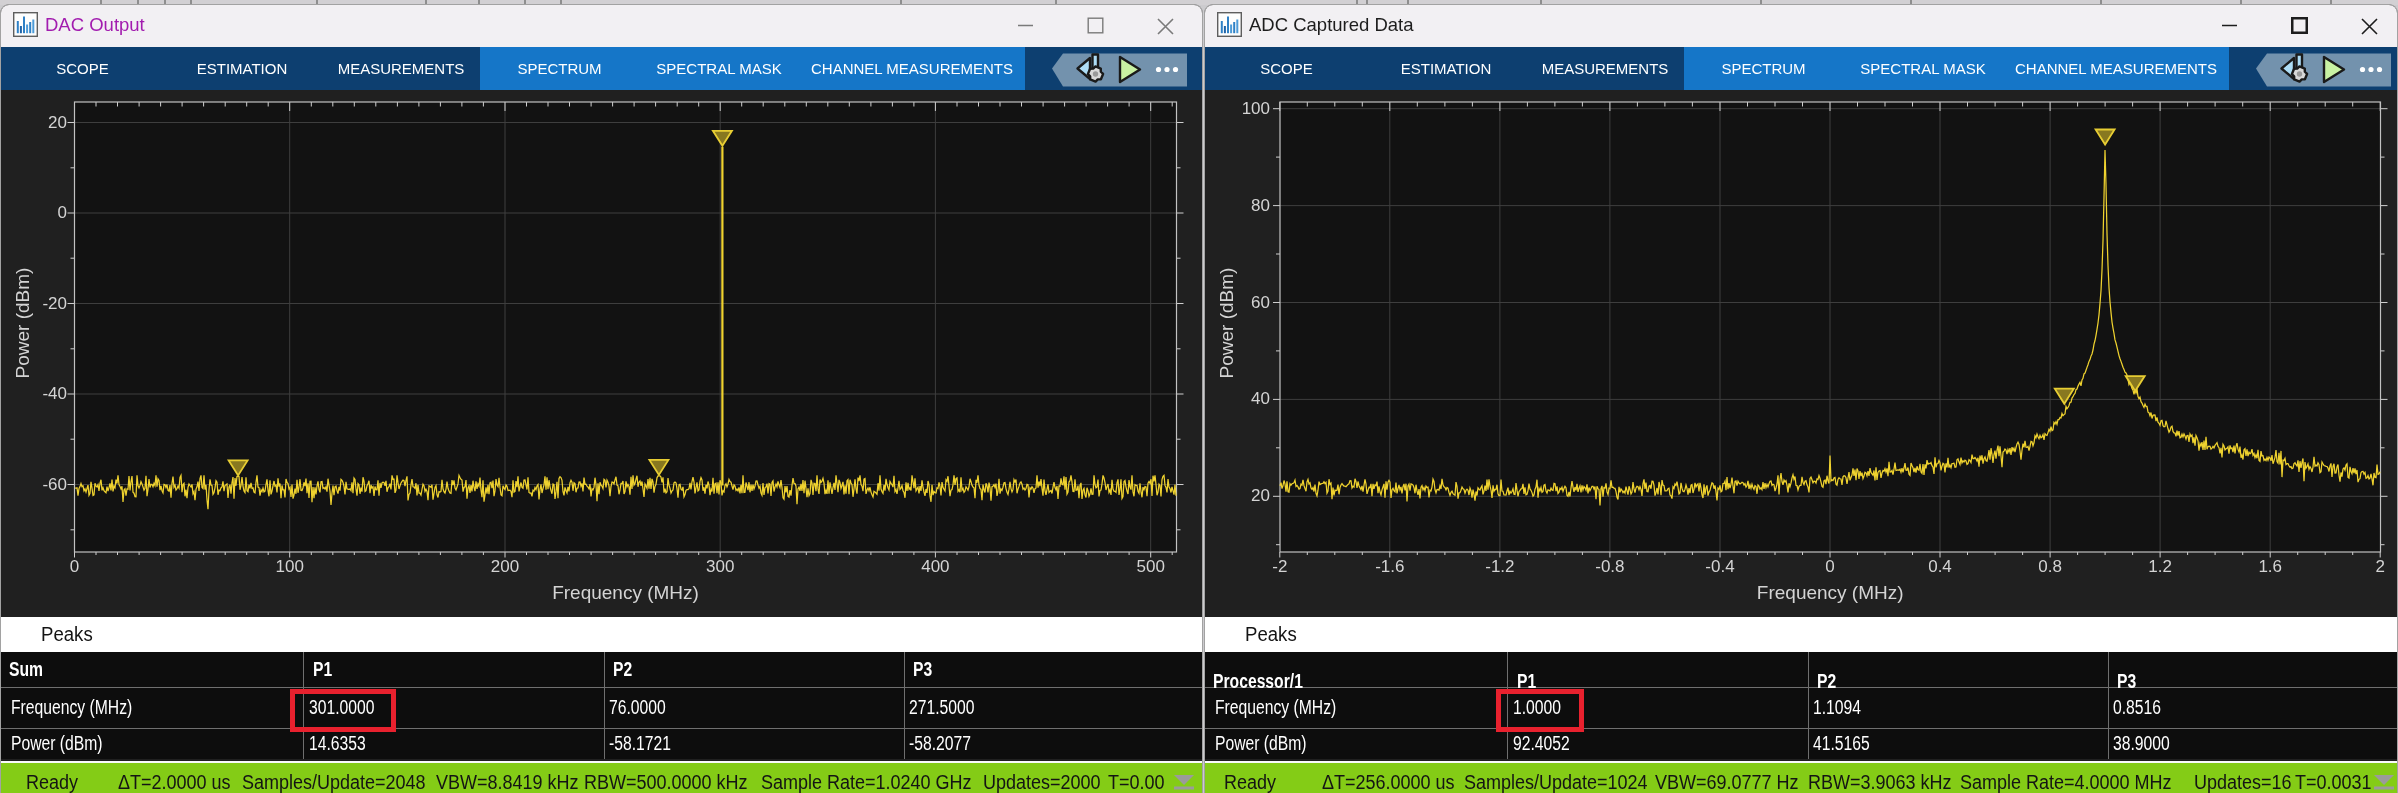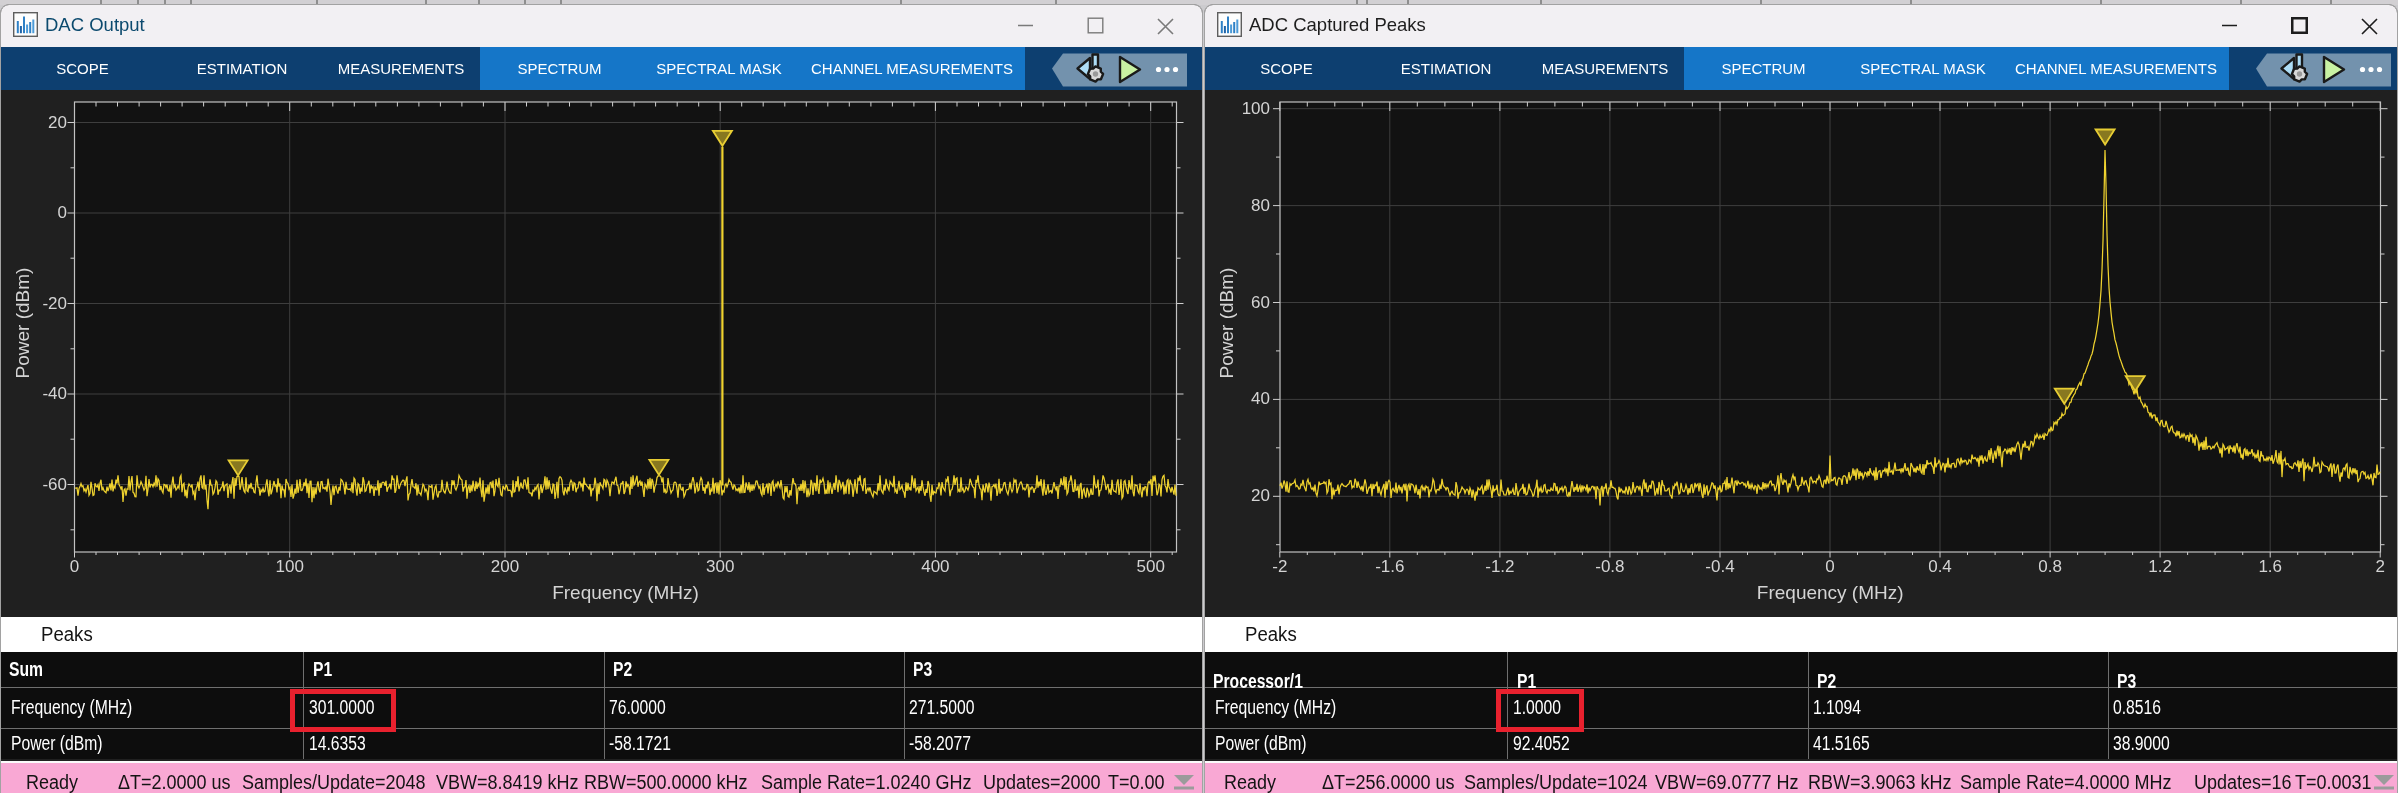--- a/index.html
+++ b/index.html
@@ -25,21 +25,21 @@
   color:#141414;font-size:20px;line-height:35px;padding-left:40px}
 .peaks span {display:inline-block;transform:scaleX(0.93);transform-origin:0 50%}
 .tbl {position:absolute;top:646.5px;left:0;right:0;height:107px;background:#0d0d0d}
 .vline {position:absolute;top:0;width:1px;height:107px;background:#6f6f6f}
 .hline {position:absolute;left:0;right:0;height:1px;background:#6f6f6f}
 .trow {position:absolute;left:0;right:0}
 .trow span {position:absolute;top:50%;transform:translateY(-50%) scaleX(0.785);transform-origin:0 50%;color:#fff;
   font-size:20px;white-space:nowrap}
 .th span {font-weight:bold}
 .redbox {position:absolute;top:37.5px;height:42.5px;border:5px solid #e8212e}
-.status {position:absolute;top:756px;left:0;right:0;height:33px;background:#f9a8d4;
+.status {position:absolute;top:756px;left:0;right:0;height:33px;background:#84cc16;
   border-top:2px solid #fafafa}
 .stclip {position:absolute;left:0;top:0;height:31px;overflow:hidden}
 .status span {position:absolute;top:8px;color:#141414;font-size:20px;white-space:nowrap;transform:scaleX(0.9);transform-origin:0 0}
 .pull {position:absolute;top:11px}
 </style></head>
 <body>
 <div id="stage">
 <div class="topstrip">
       <i style="left:100px"></i>
       <i style="left:137px"></i>
@@ -68,21 +68,21 @@
 <rect x="0.7" y="0.7" width="23.6" height="23.6" fill="#fdfdfd" stroke="#5e5e5e" stroke-width="1.4"></rect>
 <g fill="#2e80c6">
 <rect x="3.8" y="9" width="2" height="12.2"></rect>
 <rect x="6.9" y="14" width="2" height="7.2" fill="#1f63a8"></rect>
 <rect x="10" y="4.5" width="2" height="16.7"></rect>
 <rect x="13.1" y="12.5" width="2" height="8.7" fill="#4d9bd8"></rect>
 <rect x="16.2" y="10" width="2" height="11.2"></rect>
 <rect x="19.3" y="7.5" width="2" height="13.7" fill="#4d9bd8"></rect>
 </g>
 </svg>
-        <span class="wtitle" style="color:#0c4a6e">DAC Output</span>
+        <span class="wtitle" style="color:#a21caf">DAC Output</span>
 <svg class="wbtn" style="right:168px" width="17" height="17" viewBox="0 0 17 17">
           <path d="M1 8.5H16" stroke="#7a7a7a" stroke-width="1.6"></path>
         </svg>
 <svg class="wbtn" style="right:98px" width="17" height="17" viewBox="0 0 17 17">
           <rect x="1.2" y="1.2" width="14.6" height="14.6" fill="none" stroke="#7a7a7a" stroke-width="1.4"></rect>
         </svg>
 <svg class="wbtn" style="right:27px" width="19" height="19" viewBox="0 0 19 19">
           <path d="M2 2L17 17M17 2L2 17" stroke="#7a7a7a" stroke-width="1.6"></path>
         </svg>
 </div>
@@ -186,21 +186,21 @@
 <rect x="0.7" y="0.7" width="23.6" height="23.6" fill="#fdfdfd" stroke="#5e5e5e" stroke-width="1.4"></rect>
 <g fill="#2e80c6">
 <rect x="3.8" y="9" width="2" height="12.2"></rect>
 <rect x="6.9" y="14" width="2" height="7.2" fill="#1f63a8"></rect>
 <rect x="10" y="4.5" width="2" height="16.7"></rect>
 <rect x="13.1" y="12.5" width="2" height="8.7" fill="#4d9bd8"></rect>
 <rect x="16.2" y="10" width="2" height="11.2"></rect>
 <rect x="19.3" y="7.5" width="2" height="13.7" fill="#4d9bd8"></rect>
 </g>
 </svg>
-        <span class="wtitle" style="color:#1d1d1d">ADC Captured Peaks</span>
+        <span class="wtitle" style="color:#1d1d1d">ADC Captured Data</span>
 <svg class="wbtn" style="right:159px" width="17" height="17" viewBox="0 0 17 17">
           <path d="M1 8.5H16" stroke="#1d1d1d" stroke-width="1.6"></path>
         </svg>
 <svg class="wbtn" style="right:89px" width="17" height="17" viewBox="0 0 17 17">
           <rect x="1.2" y="1.2" width="14.6" height="14.6" fill="none" stroke="#1d1d1d" stroke-width="2.6"></rect>
         </svg>
 <svg class="wbtn" style="right:18px" width="19" height="19" viewBox="0 0 19 19">
           <path d="M2 2L17 17M17 2L2 17" stroke="#1d1d1d" stroke-width="1.6"></path>
         </svg>
 </div>

